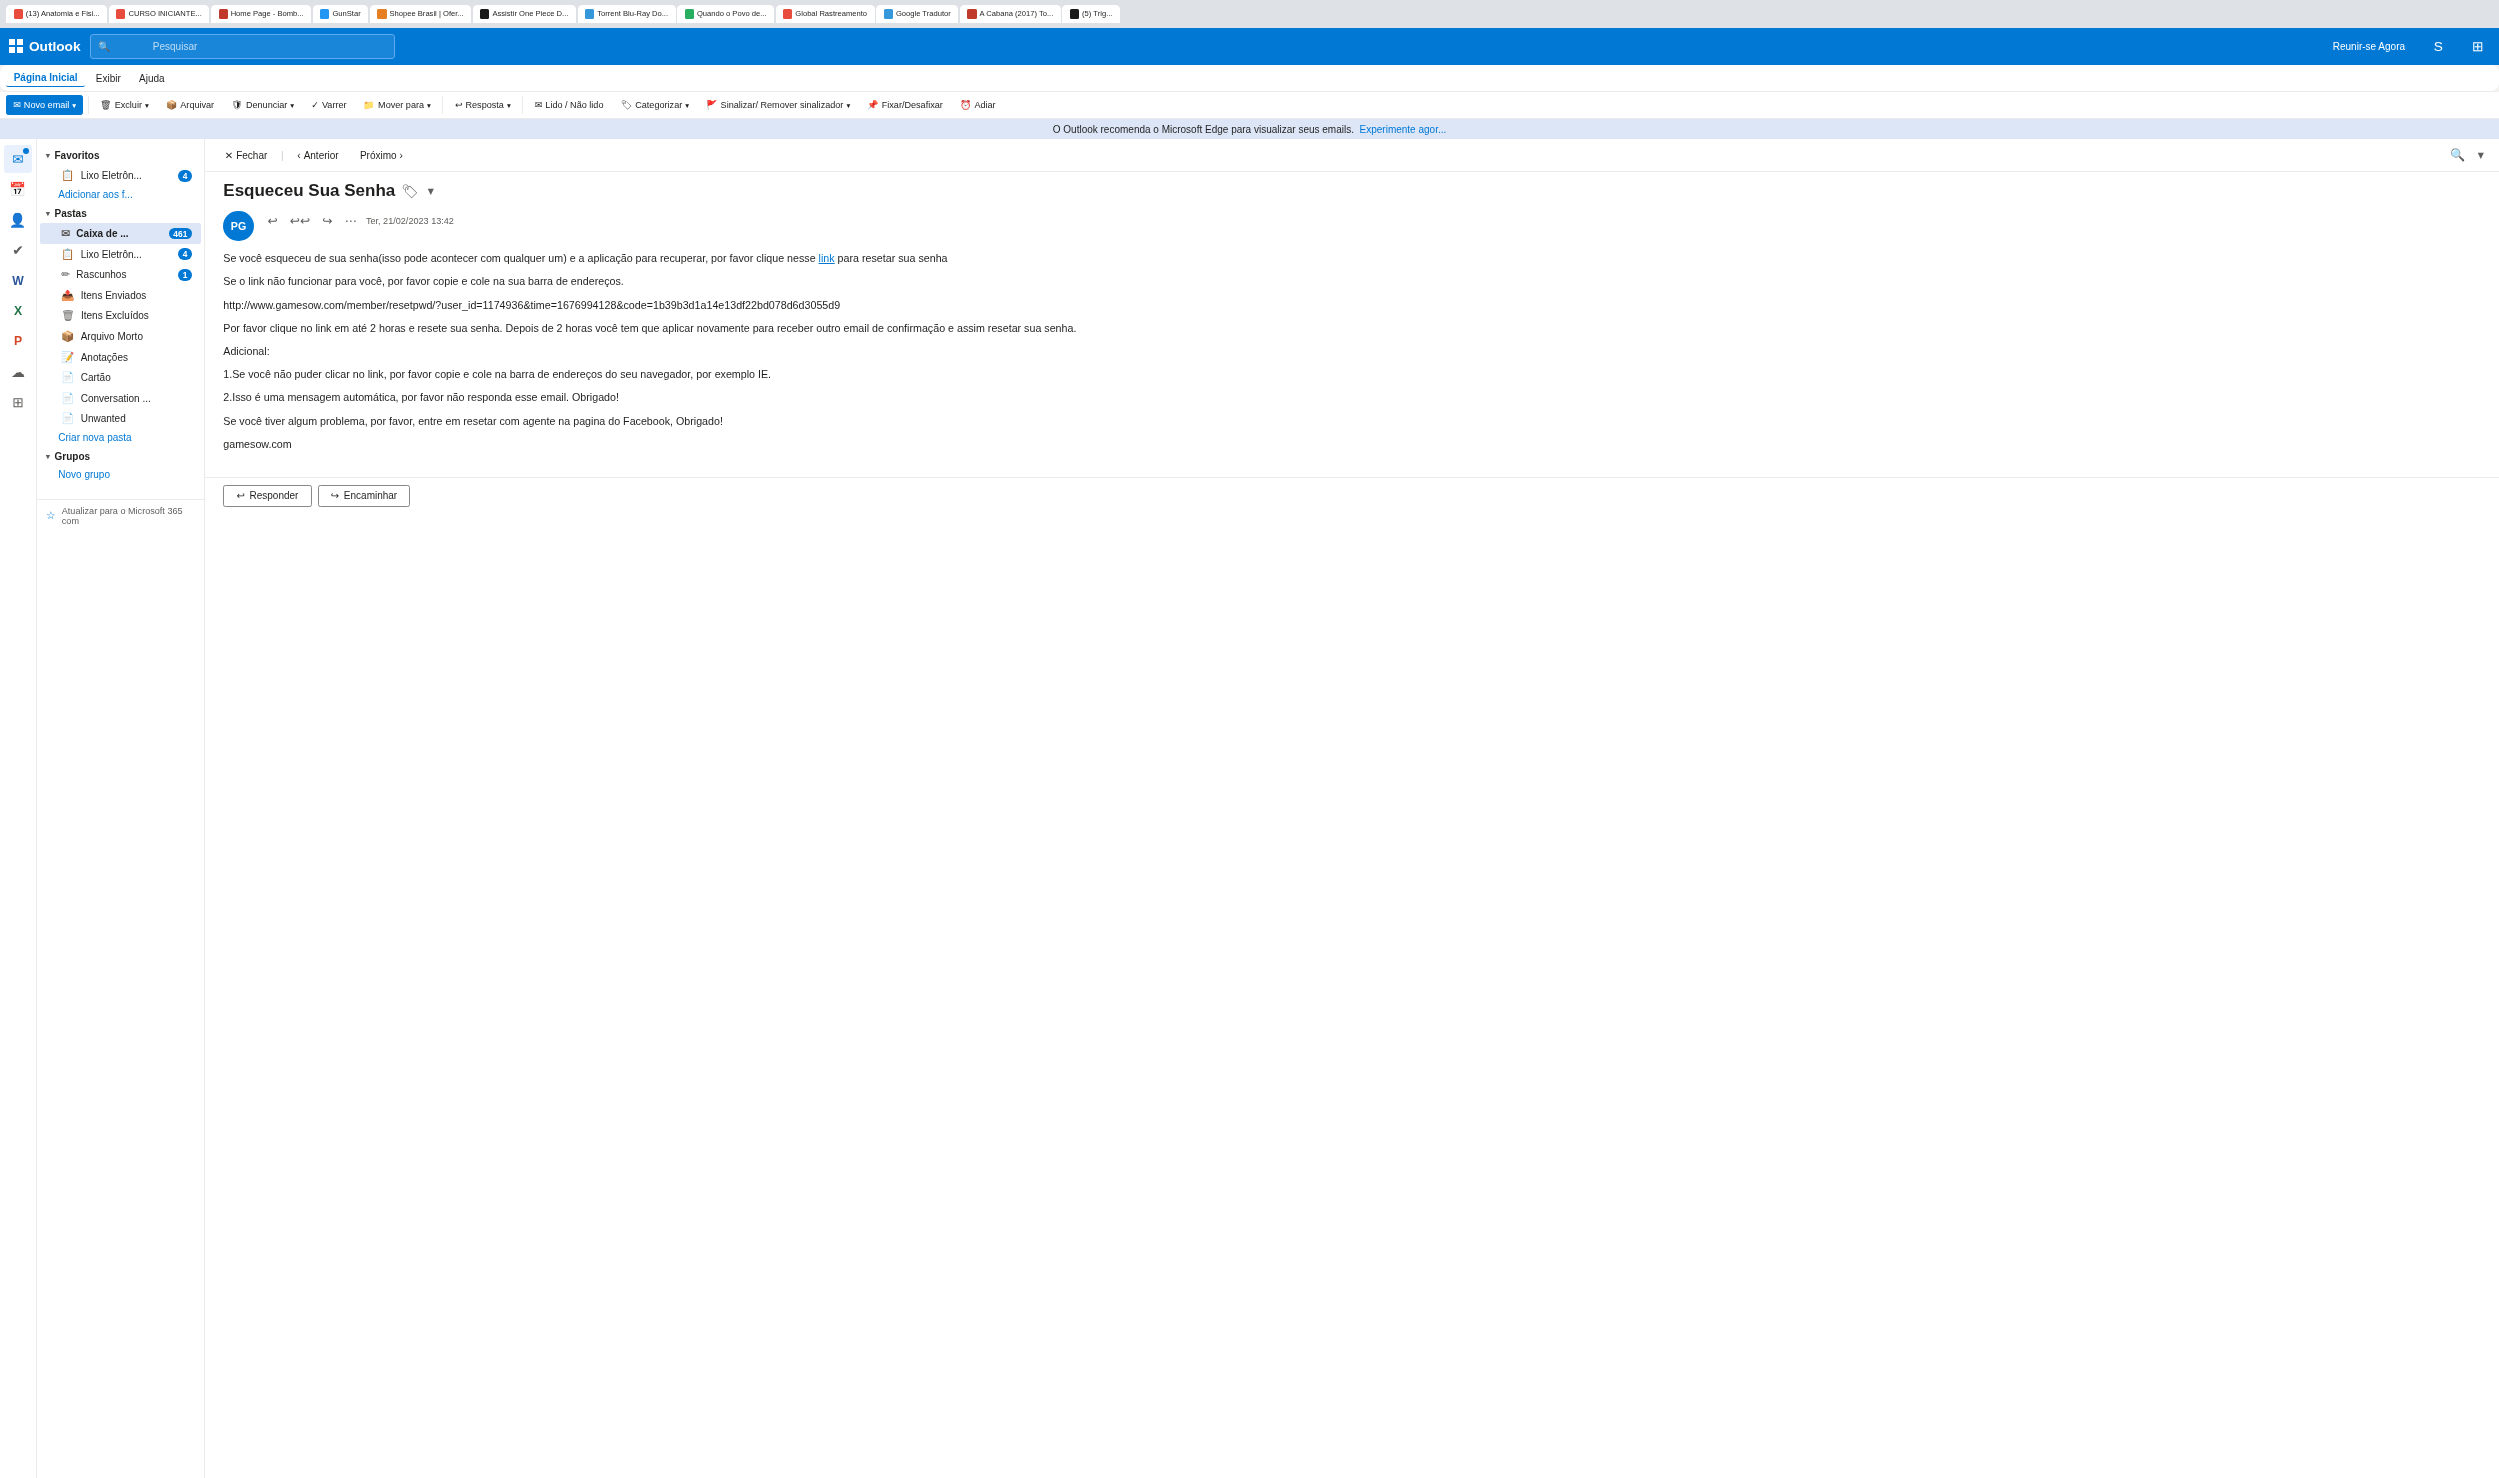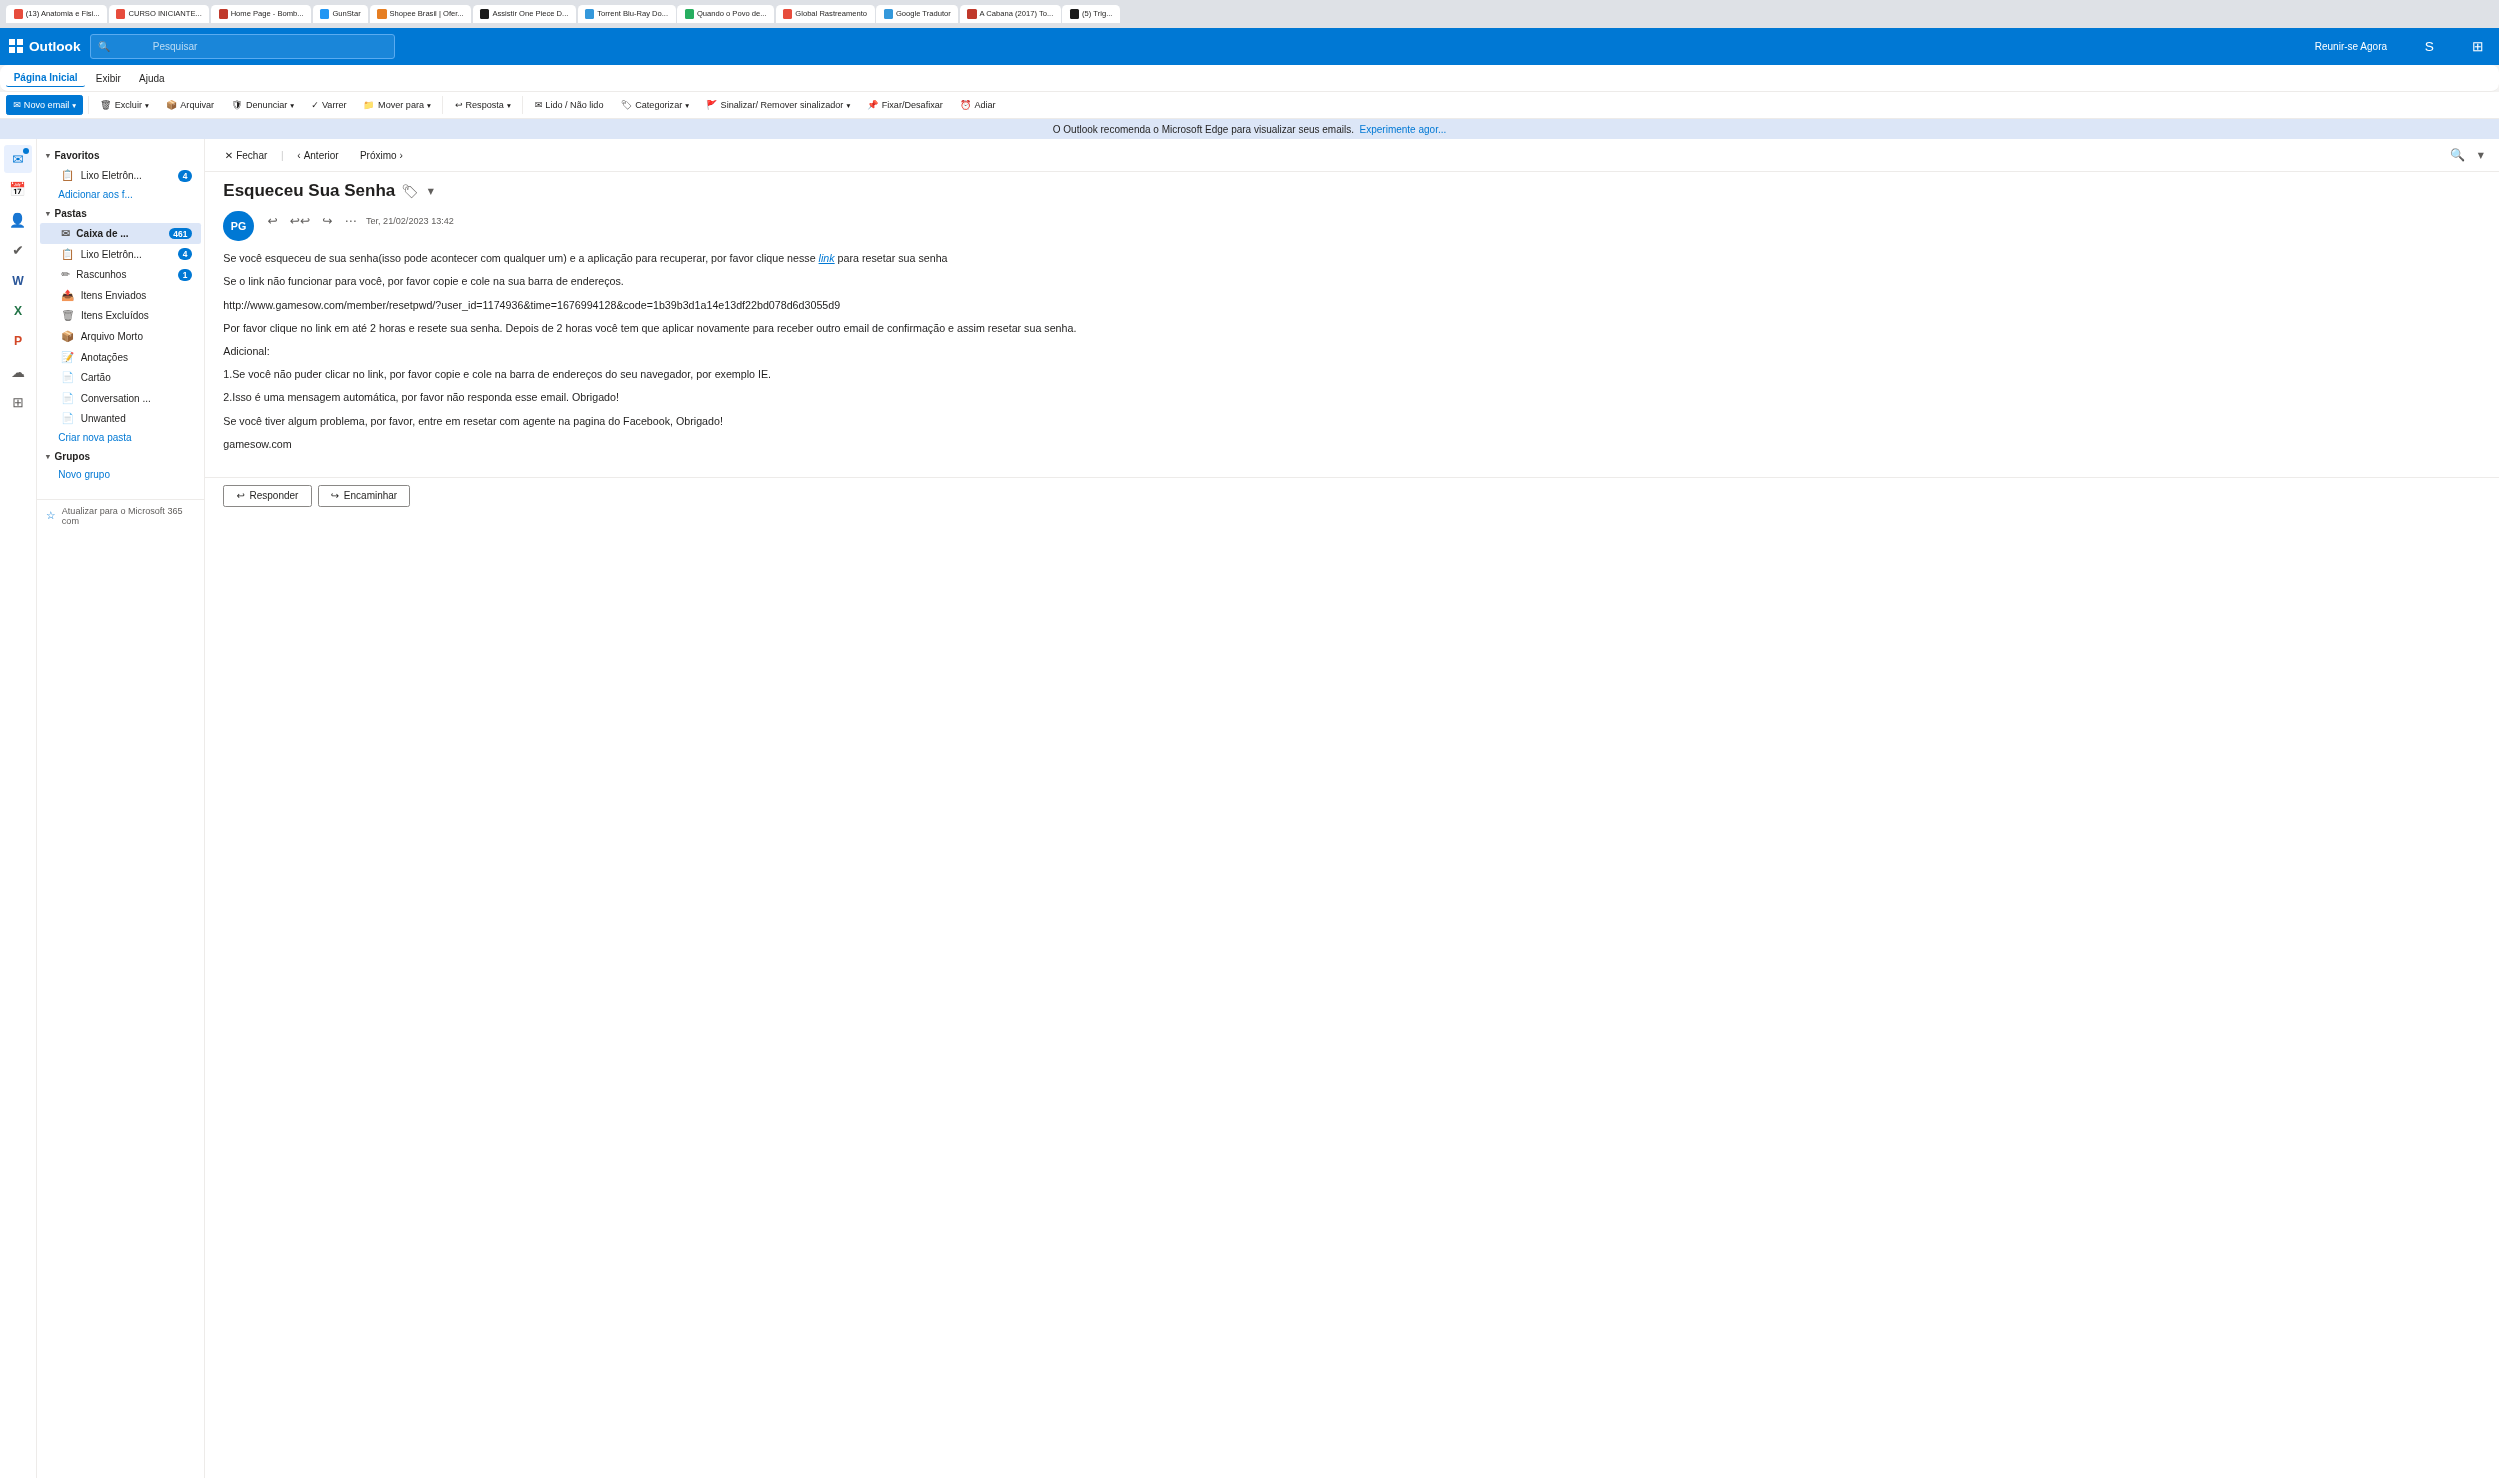--- a/index.html
+++ b/index.html
@@ -92,21 +92,21 @@
       font-size: 10px;
       flex: 1;
       font-family: 'Segoe UI', sans-serif;
       margin-left: 36px;
     }
     .search-box input::placeholder { color: rgba(255,255,255,0.7); }
     .topbar-right {
       margin-left: auto;
       display: flex;
       align-items: center;
-      gap: 24px;
+      gap: 15px;
       color: white;
       font-size: 10px;
     }
     .topbar-btn {
       color: white;
       font-size: 10px;
       cursor: pointer;
       padding: 3px 6.1px;
       border-radius: 2.3px;
       white-space: nowrap;
@@ -382,21 +382,21 @@
       border-radius: 2.3px;
     }
 
     
     .email-body {
       padding: 0 18.3px 18.3px;
       font-size: 10.7px;
       line-height: 1.6;
       color: #201f1e;
     }
-    .email-body a { color: #0078d4; font-style: italic; }
+    .email-body a { color: #0078d4; }
     .email-body p { margin-bottom: 6.1px; }
 
     
     .email-reply-bar {
       padding: 6.1px 18.3px;
       display: flex;
       gap: 6.1px;
       border-top: 0.8px solid #edebe9;
       flex-shrink: 0;
       background: white;

